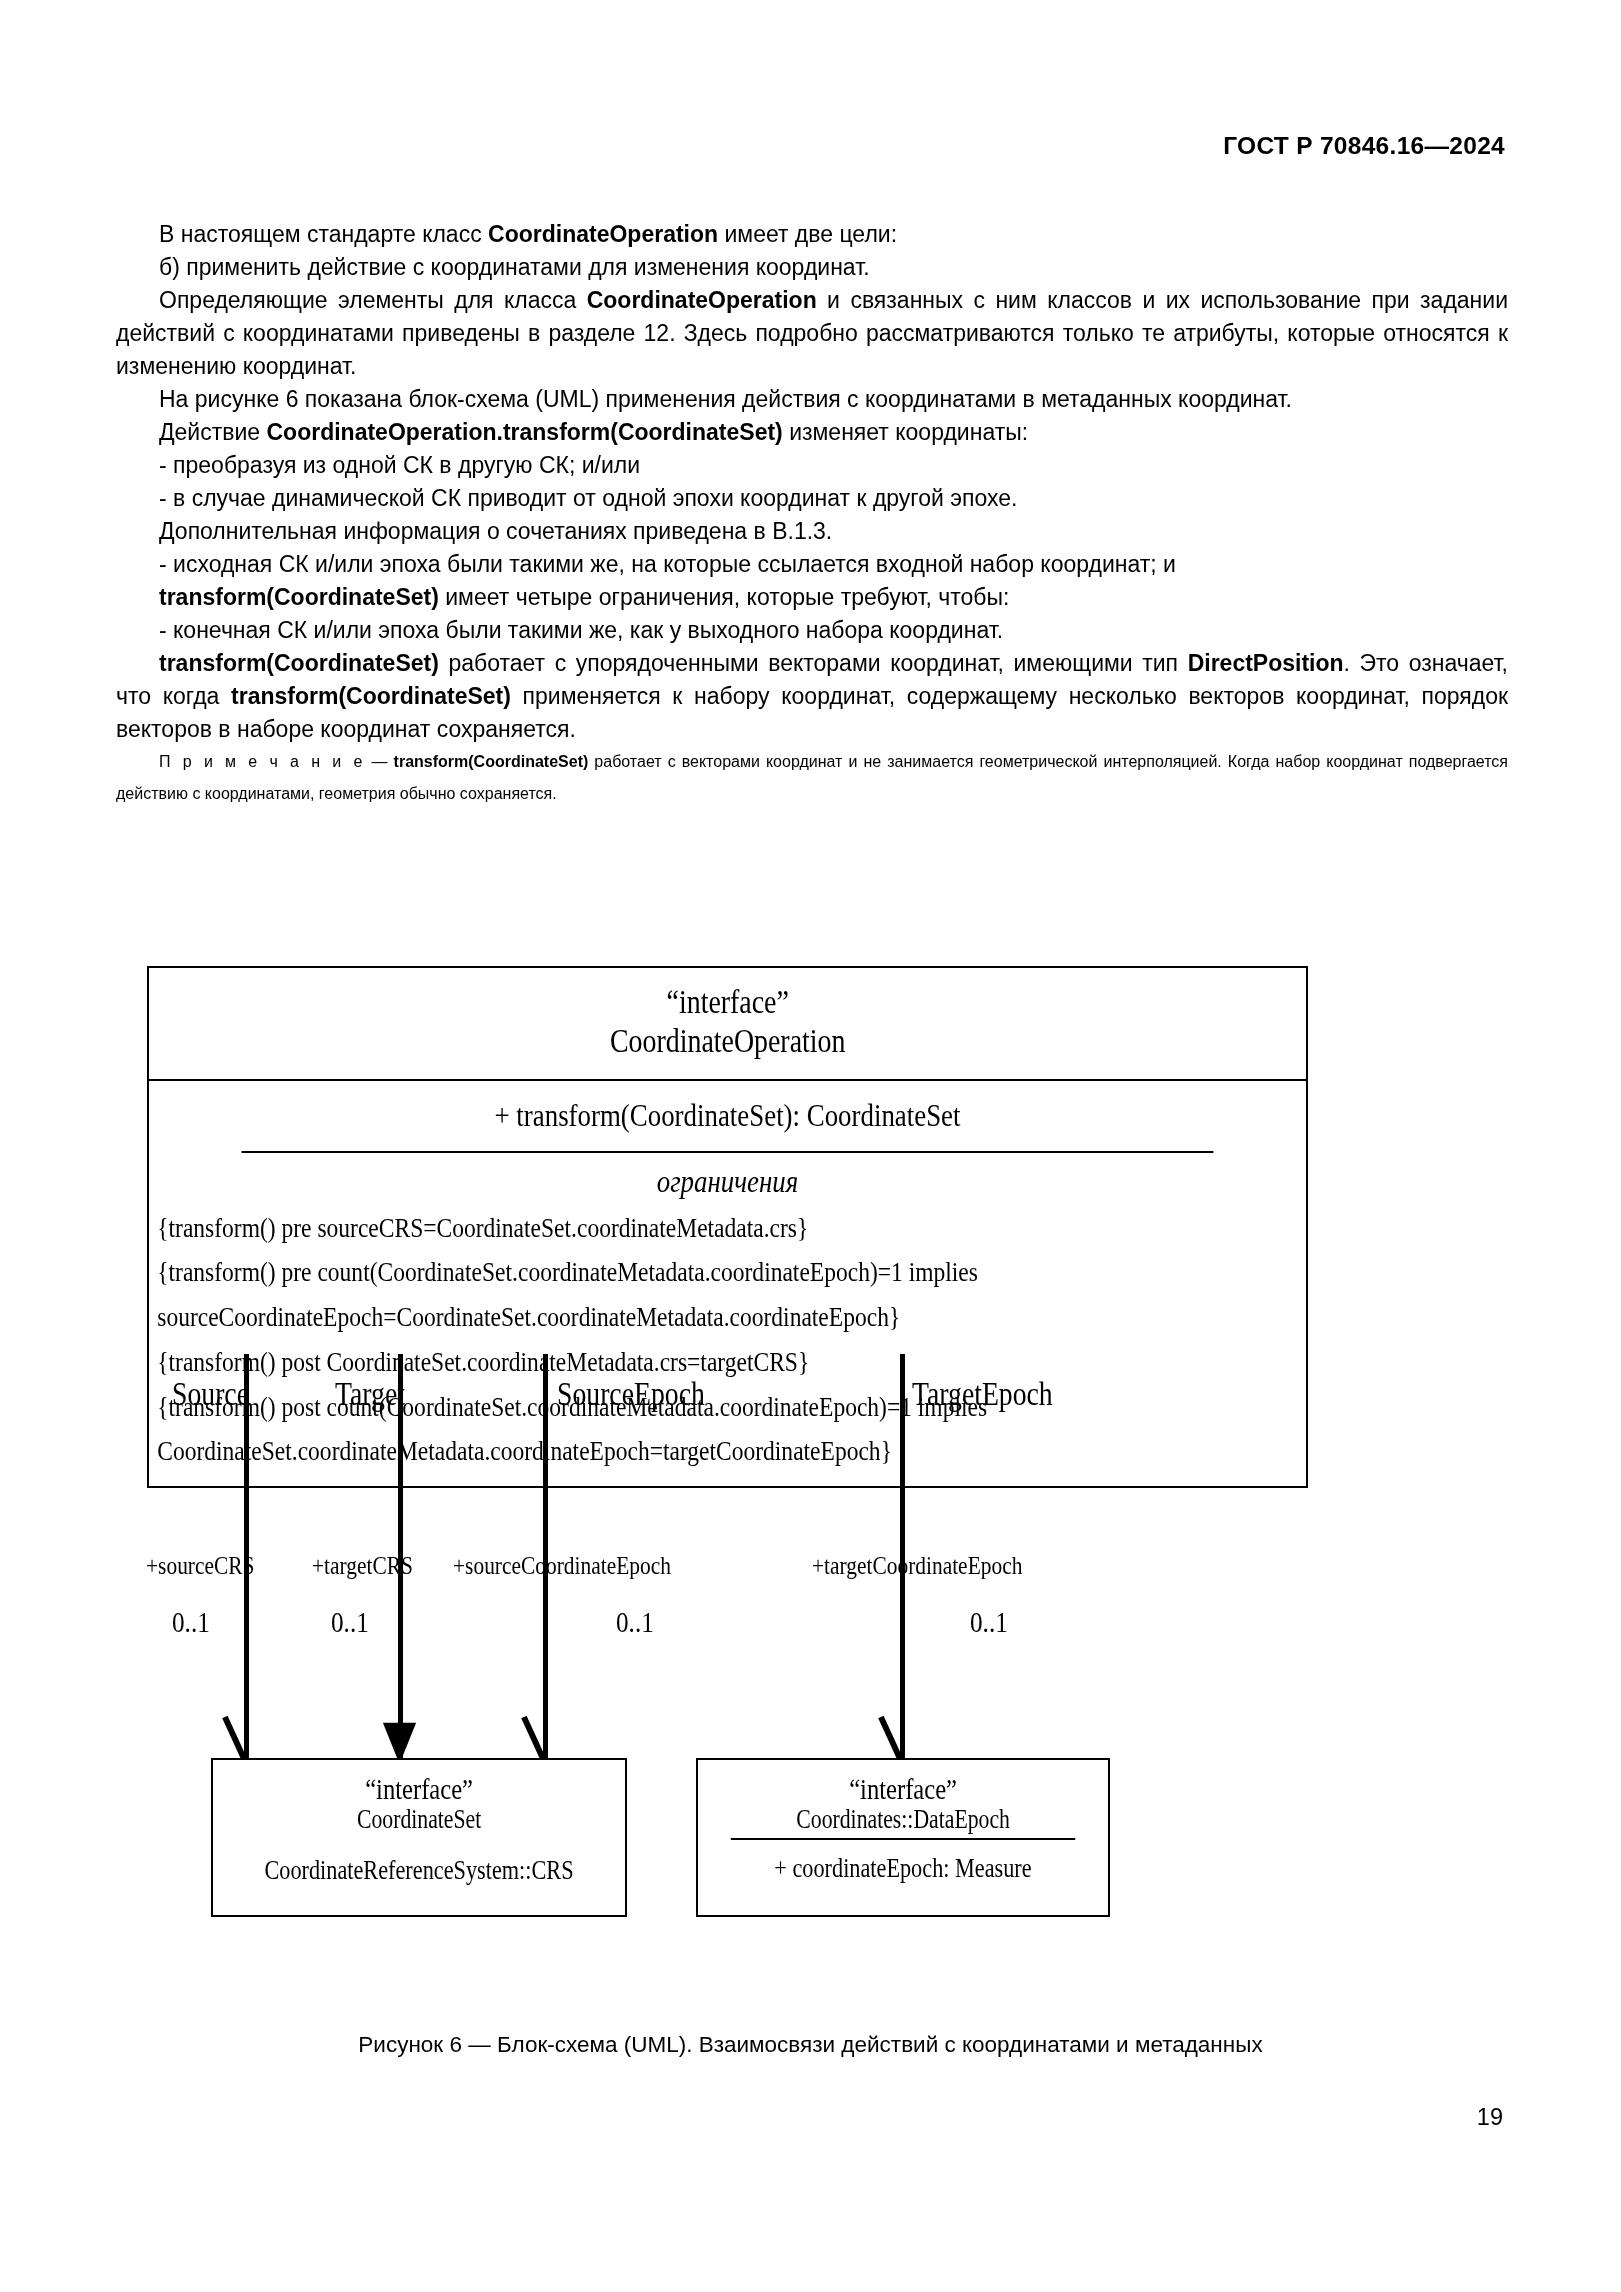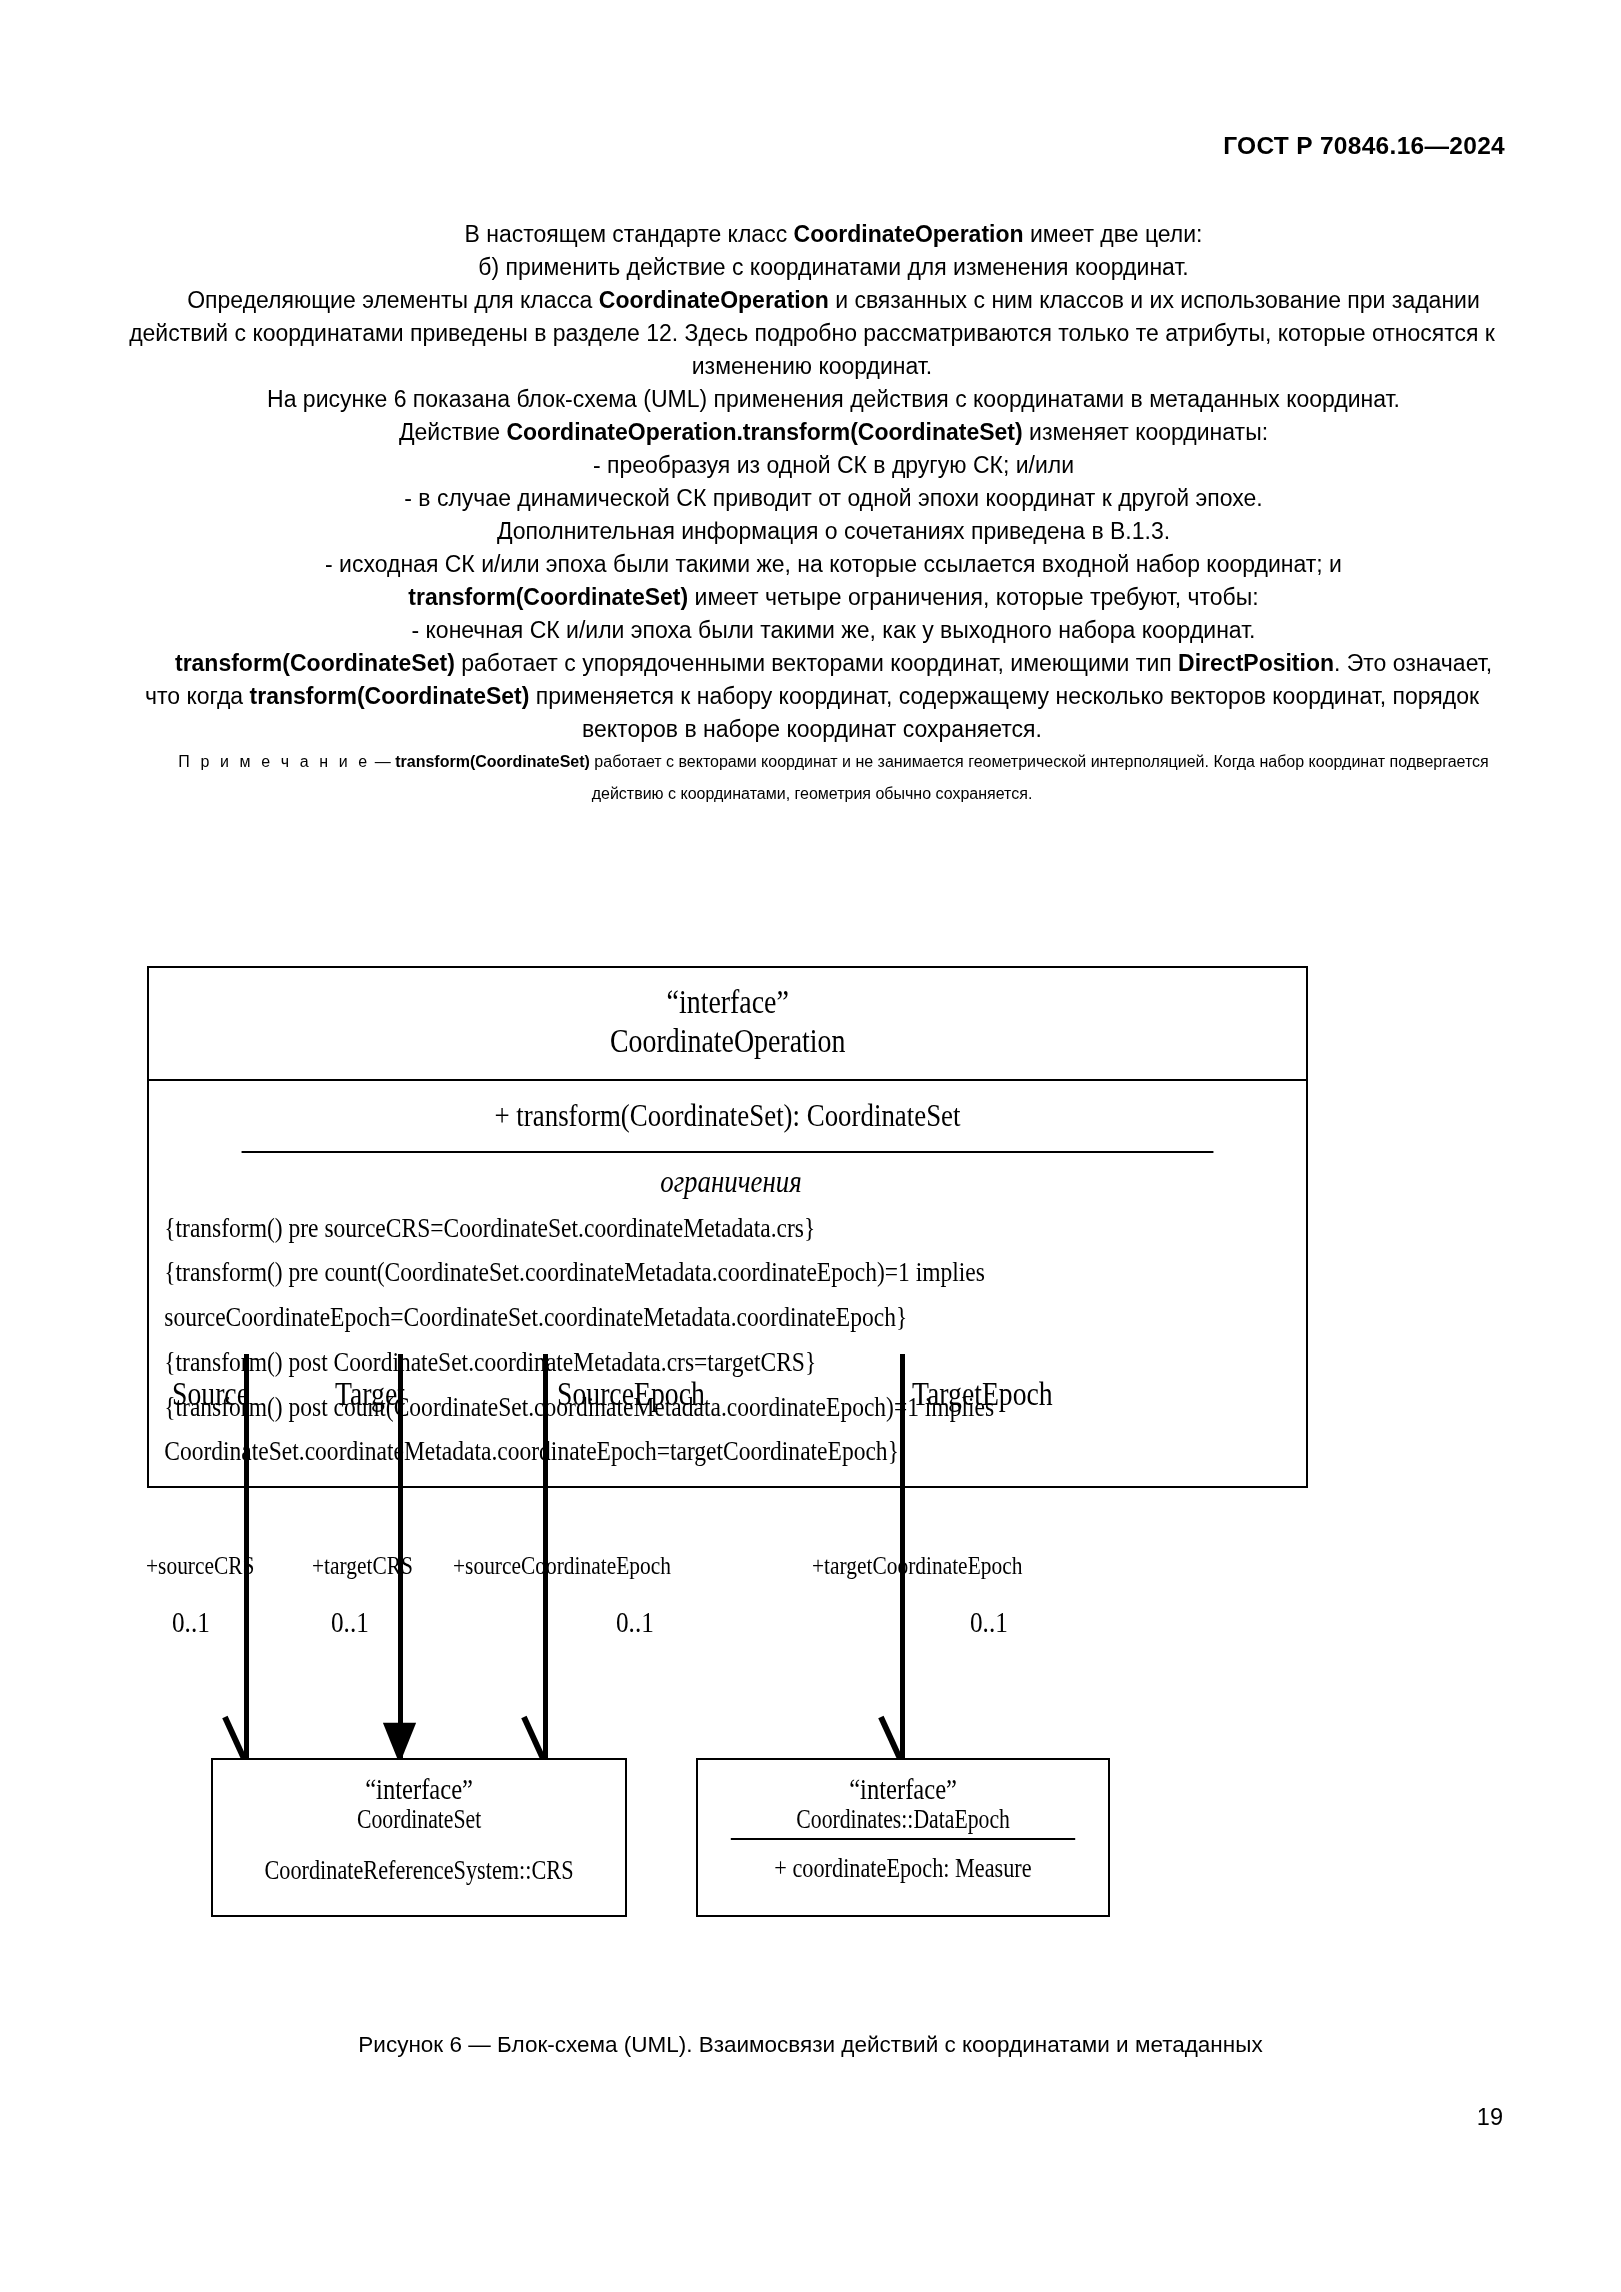--- a/index.html
+++ b/index.html
@@ -27,21 +27,21 @@
 
   
   .body-text {
     position: absolute;
     top: 218px;
     left: 116px;
     width: 1392px;
     font-size: 23px;
     line-height: 33px;
   }
-  .body-text p { margin: 0; text-align: center; }
+  .body-text p { margin: 0; }
   .p-indent { text-indent: 43px; }
   .p-just-ind { text-indent: 43px; text-align: justify; }
   .note-block {
     margin-top: 21.6px;
     text-align: justify;
     text-indent: 43px;
     font-size: 16px;
     line-height: 32px;
   }
   .sp { letter-spacing: 3.1px; }
@@ -97,21 +97,21 @@
     transform: scaleX(0.84);
   }
   .constraint {
     font-size: 28px;
     padding: 3.9px 0 3.9px 9.8px;
     line-height: 1.32;
     white-space: nowrap;
     transform: scaleX(0.84);
     transform-origin: left center;
   }
-  .constraints-body { padding-bottom: 11.8px; padding-left: 7px; }
+  .constraints-body { padding-bottom: 11.8px; }
 
   
   .vline {
     position: absolute;
     width: 4.9px;
     background: #000;
   }
   .arrow-open, .arrow-filled {
     position: absolute;
   }

